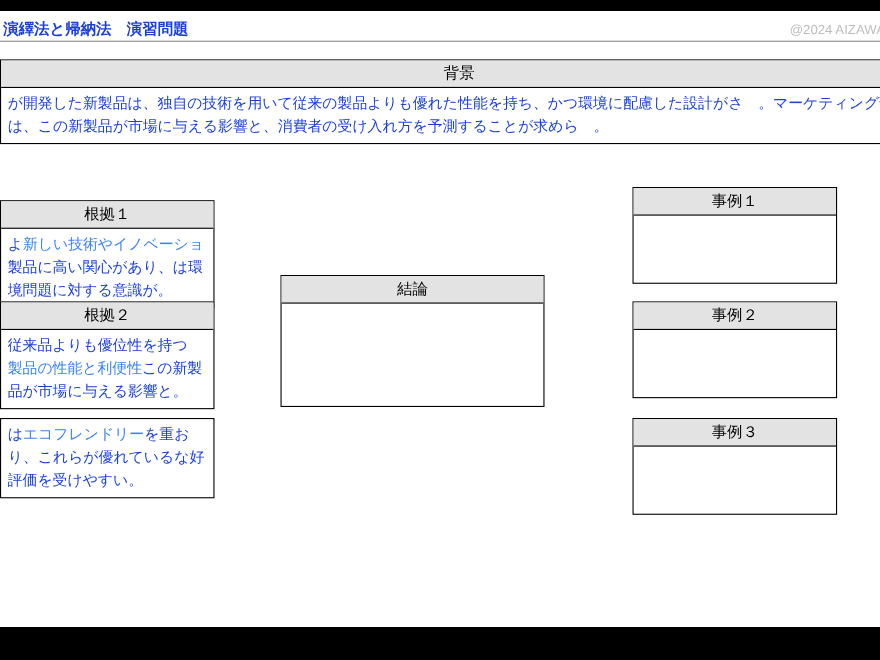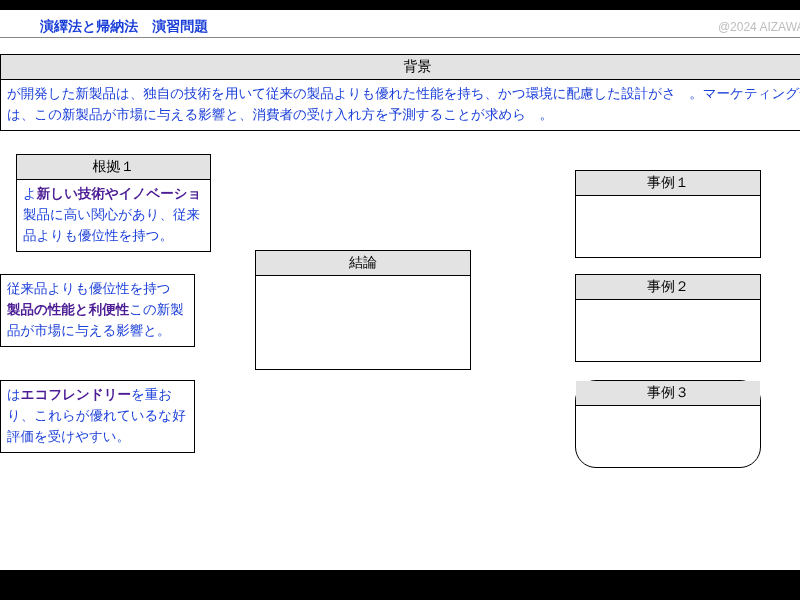--- a/index.html
+++ b/index.html
@@ -26,21 +26,20 @@
     border-bottom: 1px solid #888;
     padding: 0 12px;
   }
   .hdr-title {
     color: #1a3fd9;
     font-size: 14px;
     font-weight: 600;
     position: absolute;
     left: 48px;
     top: 2px;
-    margin-left: 37px;
   }
   .hdr-copy {
     color: #bdbdbd;
     font-size: 12px;
     position: absolute;
     right: 0px;
     top: 4px;
   }
 
   .box {
@@ -54,64 +53,65 @@
     text-align: center;
     font-size: 14px;
     padding: 3px 0;
   }
   .box-body {
     font-size: 13.5px;
     line-height: 1.55;
     padding: 4px 6px;
     color: #1a3fd9;
   }
-  .red { color: #4c1d95; font-weight: 700; }
+  .red { color: #3b82f6; font-weight: 400; }
 
   
   .bg-box { left: 45px; top: 44px; width: 835px; }
   .bg-box .box-body { color: #1a3fd9; }
 
   
   .konkyo { left: 45px; width: 195px; }
-  .k1 { top: 144px; margin-left: 16px; }
+  .k1 { top: 172px; }
   .k2 { top: 264px; }
   .k3 { top: 370px; }
 
   
-  .ketsuron { left: 300px; top: 240px; width: 216px; height: 120px; }
+  .ketsuron { left: 300px; top: 240px; width: 240px; height: 120px; }
 
   
   .jirei { left: 620px; width: 186px; height: 88px; }
   .j1 { top: 160px; }
   .j2 { top: 264px; }
-  .j3 { top: 370px; border-radius: 21px; }
+  .j3 { top: 370px; }
 </style>
 </head>
 <body>
 
 <div class="page">
 
   <div class="hdr">
     <div class="hdr-title">演繹法と帰納法　演習問題</div>
     <div class="hdr-copy">@2024 AIZAWA FP O</div>
   </div>
 
   <div class="box bg-box">
     <div class="box-head">背景</div>
     <div class="box-body">が開発した新製品は、独自の技術を用いて従来の製品よりも優れた性能を持ち、かつ環境に配慮した設計がさ　。マーケティング部門は、この新製品が市場に与える影響と、消費者の受け入れ方を予測することが求めら　。</div>
   </div>
 
   <div class="box konkyo k1">
     <div class="box-head">根拠１</div>
     <div class="box-body">
-      <span>よ</span><span class="red">新しい技術やイノベーショ</span><br><span>製品に高い関心があり、従来品よりも優位性を持つ。</span>
+      <span>よ</span><span class="red">新しい技術やイノベーショ</span><br><span>製品に高い関心があり、は環境問題に対する意識が。</span>
     </div>
   </div>
 
   <div class="box konkyo k2">
+    <div class="box-head">根拠２</div>
     <div class="box-body">
       <span>従来品よりも優位性を持つ</span><br><span class="red">製品の性能と利便性</span><span>この新製品が市場に与える影響と。</span>
     </div>
   </div>
 
   <div class="box konkyo k3">
     <div class="box-body">
       <span>は</span><span class="red">エコフレンドリー</span><span>を重おり、これらが優れているな好評価を受けやすい。</span>
     </div>
   </div>

